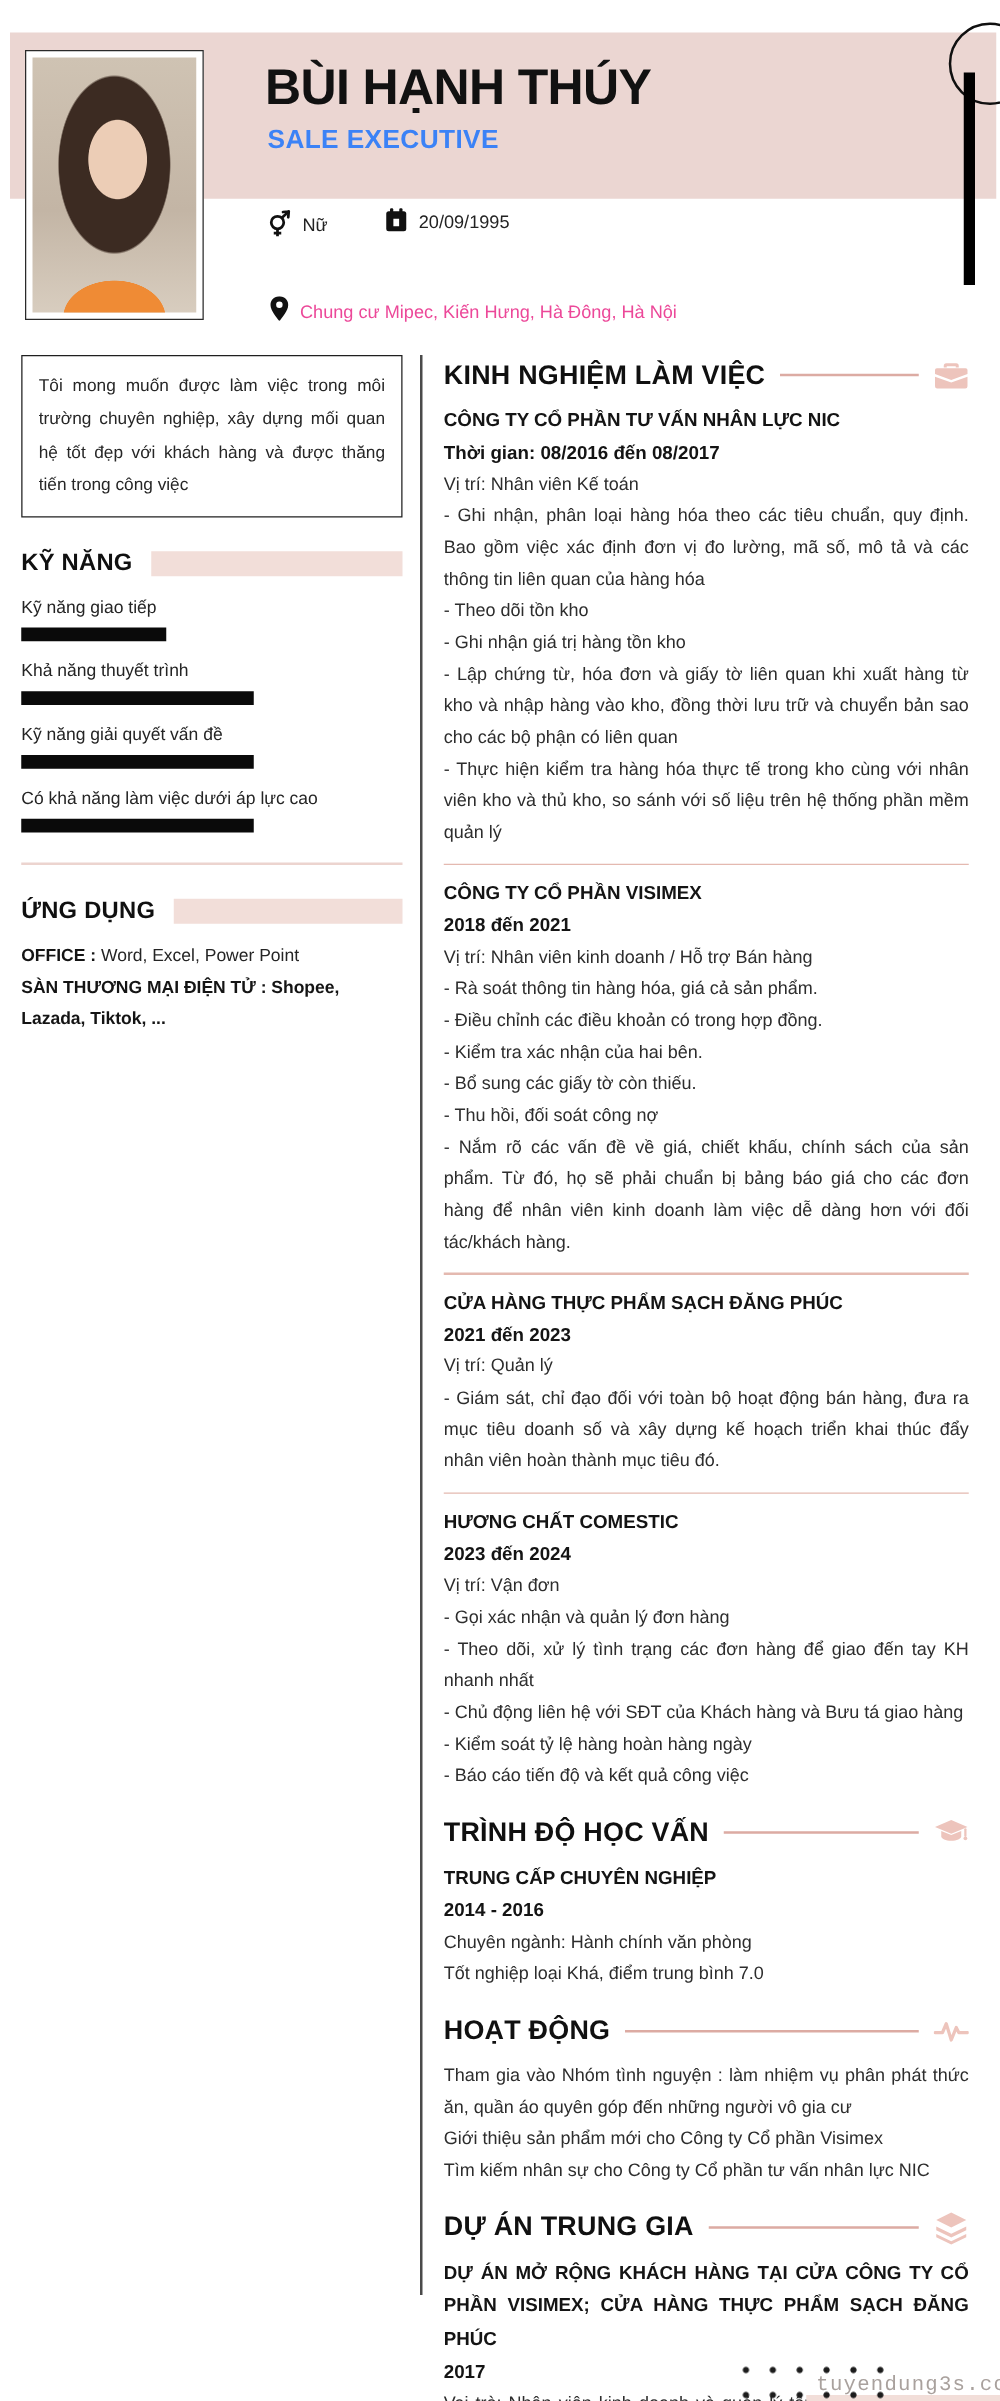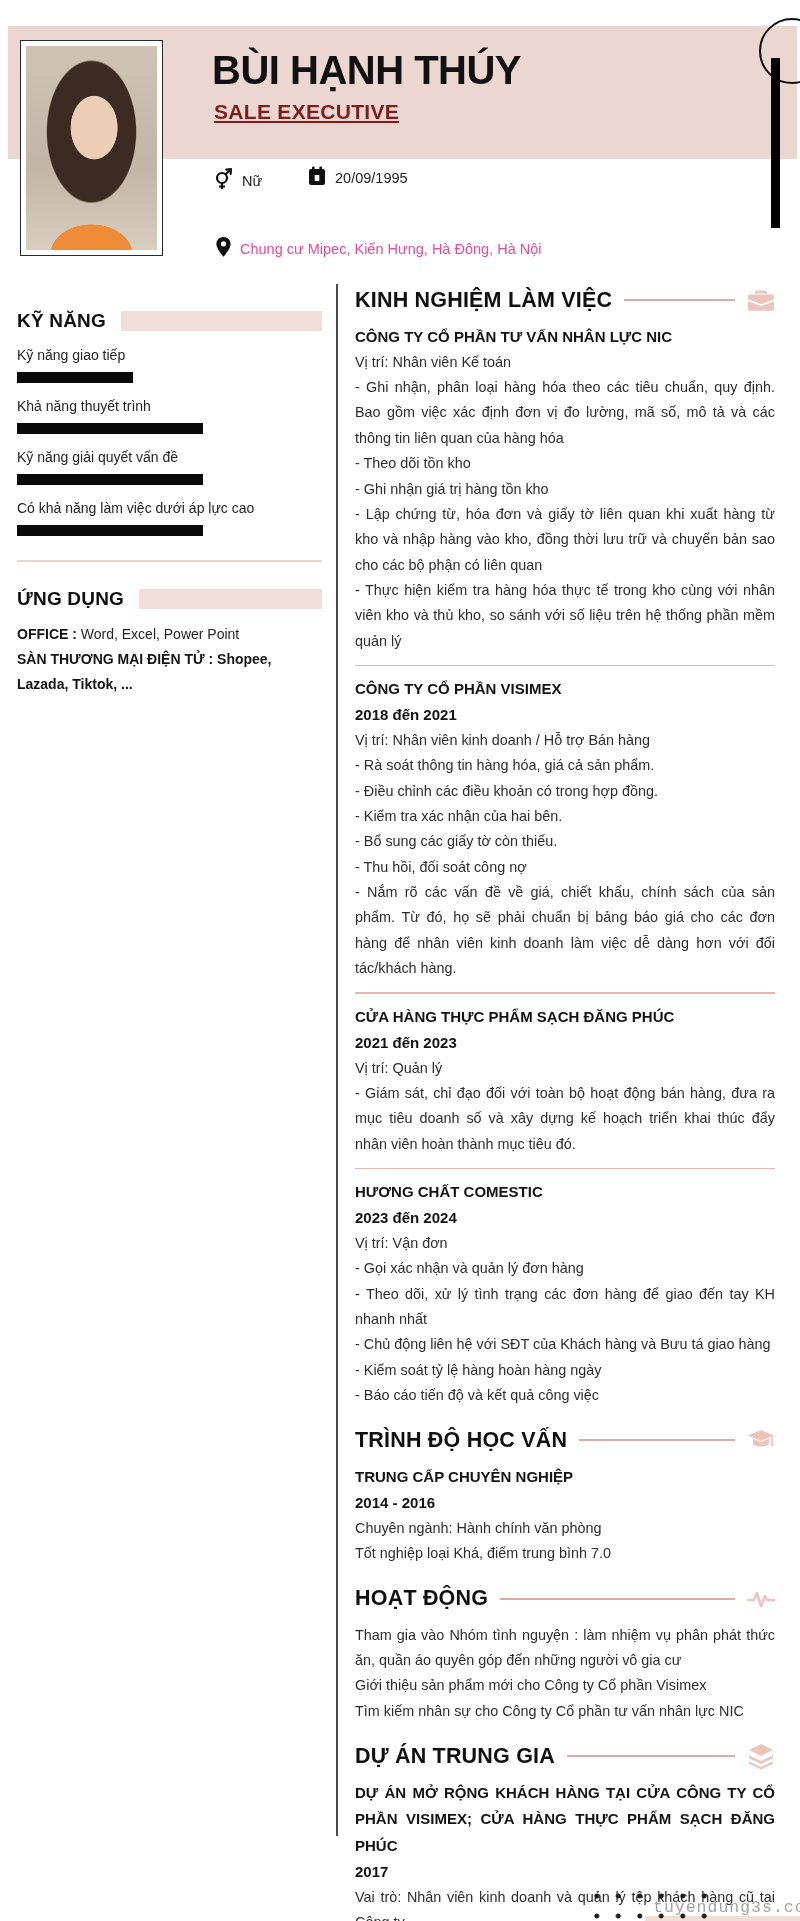--- a/index.html
+++ b/index.html
@@ -22,21 +22,21 @@
   .bar-decor{position:absolute;left:771px;top:42px;width:9px;height:170px;background:#000;}
   .photo-frame{position:absolute;left:20px;top:24px;width:143px;height:216px;background:#fff;border:1px solid #2a2a2a;padding:5px;}
   .photo{width:100%;height:100%;
     background:
       radial-gradient(58px 42px at 50% 102%, #ef8b35 0 70%, rgba(239,139,53,0) 71%),
       radial-gradient(34px 46px at 52% 40%, #eccdb6 0 68%, rgba(236,205,182,0) 70%),
       radial-gradient(58px 92px at 50% 42%, #3c2b22 0 76%, rgba(60,43,34,0) 78%),
       linear-gradient(180deg,#cfc3b3 0%,#c3b5a5 60%,#d8cdbf 100%);
   }
   .name{position:absolute;left:212px;top:32px;font-size:40px;font-weight:800;letter-spacing:-.5px;color:#111;}
-  .role{position:absolute;left:214px;top:84px;font-size:21px;font-weight:700;letter-spacing:.3px;color:#7f1d1d;text-decoration:underline;}
+  .role{position:absolute;left:214px;top:84px;font-size:21px;font-weight:700;letter-spacing:.3px;color:#3b82f6;}
   .meta-gender{position:absolute;left:214px;top:152px;display:flex;align-items:center;gap:9px;font-size:14.5px;color:#222;}
   .meta-dob{position:absolute;left:308px;top:150px;display:flex;align-items:center;gap:9px;font-size:14.5px;color:#222;text-align:center;}
   .meta-addr{position:absolute;left:216px;top:221px;display:flex;align-items:center;gap:9px;font-size:14.5px;color:#ec4899;}
 
   
   .left-col{position:absolute;left:17px;top:268px;width:305px;}
   .v-rule{position:absolute;left:336px;top:268px;width:2px;height:1552px;background:#4a4a4a;}
   .right-col{position:absolute;left:355px;top:270px;width:420px;}
 
   
@@ -118,20 +118,21 @@
     <span>
       <svg width="15" height="21" viewBox="0 0 15 21">
           <path d="M7.5 0C3.4 0 .4 3 .4 6.9c0 4.6 5.4 10.5 6.5 12.3.3.4.9.4 1.2 0 1.1-1.8 6.5-7.7 6.5-12.3C14.6 3 11.6 0 7.5 0z" fill="#111"></path>
           <circle cx="7.5" cy="6.8" r="2.6" fill="#fff"></circle>
         </svg>
     </span>
     <span>Chung cư Mipec, Kiến Hưng, Hà Đông, Hà Nội</span>
   </div>
 
   <aside class="left-col">
+    <div class="objective">Tôi mong muốn được làm việc  trong môi trường chuyên nghiệp, xây dựng mối quan hệ tốt đẹp với khách hàng và được thăng tiến trong công việc</div>
 
     <div class="side-head">
       <h2>KỸ NĂNG</h2>
       <div class="head-block"></div>
     </div>
     <div class="skill">
       <div class="skill-label">Kỹ năng giao tiếp</div>
       <div class="skill-bar" style="width: 38%;"></div>
     </div>
     <div class="skill">
@@ -172,20 +173,21 @@
               <path d="M10 4.5h8a2 2 0 0 1 2 2V8h-2.4V7h-7.2v1H8V6.5a2 2 0 0 1 2-2z"></path>
               <path d="M2.5 9.5h23a1.5 1.5 0 0 1 1.5 1.5v3.2L14 19 1 14.2V11a1.5 1.5 0 0 1 1.5-1.5z" transform="translate(0,-1)"></path>
               <path d="M1 15.3 14 20l13-4.7V23a1.8 1.8 0 0 1-1.8 1.8H2.8A1.8 1.8 0 0 1 1 23z"></path>
             </g>
           </svg>
       </span>
     </div>
 
     <div>
       <div class="company">CÔNG TY CỔ PHẦN TƯ VẤN NHÂN LỰC NIC</div>
+      <div class="period">Thời gian: 08/2016 đến 08/2017</div>
       <div class="line">Vị trí: Nhân viên Kế toán</div>
       <div class="line">- Ghi nhận, phân loại hàng hóa theo các tiêu chuẩn, quy định. Bao gồm việc xác định đơn vị đo lường, mã số, mô tả và các thông tin liên quan của hàng hóa</div>
       <div class="line">- Theo dõi tồn kho</div>
       <div class="line">- Ghi nhận giá trị hàng tồn kho</div>
       <div class="line">- Lập chứng từ, hóa đơn và giấy tờ liên quan khi xuất hàng từ kho và nhập hàng vào kho, đồng thời lưu trữ và chuyển bản sao cho các bộ phận có liên quan</div>
       <div class="line">- Thực hiện kiểm tra hàng hóa thực tế trong kho cùng với nhân viên kho và thủ kho, so sánh với số liệu trên hệ thống phần mềm quản lý</div>
     </div>
     <div class="entry-div"></div>
 
     <div>

